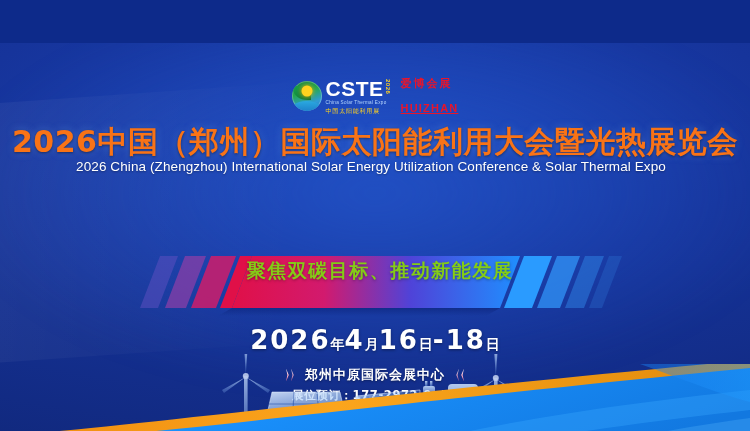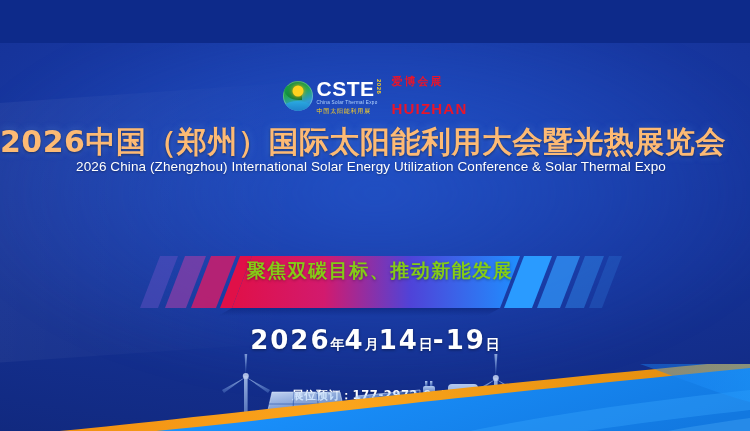--- a/index.html
+++ b/index.html
@@ -49,26 +49,26 @@
     writing-mode:vertical-rl;line-height:1;margin-top:1px;}
   .cste-en{font-size:4.6px;color:#b8d8ff;letter-spacing:.3px;margin-top:2px;}
   .cste-cn{font-size:6px;color:#ffd21f;letter-spacing:.8px;margin-top:2px;
     font-family:"DejaVu Sans",sans-serif;}
   .aibo{display:flex;align-items:center;gap:4px;}
   .aibo-word{font-size:30px;font-weight:700;color:#e8152b;letter-spacing:-1px;
     text-shadow:0 0 2px rgba(255,60,60,.6);line-height:1;}
   .aibo-side{display:flex;flex-direction:column;line-height:1;gap:14px;}
   .aibo-cn{font-size:11px;color:#e8152b;letter-spacing:2px;
     font-family:"DejaVu Sans",sans-serif;font-weight:700;}
-  .aibo-en{font-size:15px;color:#e8152b;font-weight:700;letter-spacing:1.2px;}
+  .aibo-en{font-size:11px;color:#e8152b;font-weight:700;letter-spacing:1.2px;text-decoration:underline;}
   
   .title-cn{
-    position:absolute;top:79px;left:0;right:0;text-align:left;
-    font-family:"DejaVu Sans",sans-serif;
-    font-size:30px;font-weight:700;color:#fdba74;letter-spacing:.5px;
+    position:absolute;top:79px;left:0;right:0;text-align:center;
+    font-family:"DejaVu Sans",sans-serif;
+    font-size:30px;font-weight:700;color:#f97316;letter-spacing:.5px;
     text-shadow:0 1px 3px rgba(0,0,0,.45), 0 0 9px rgba(120,180,255,.35);
   }
   .title-en{
     position:absolute;top:116px;left:0;right:8px;text-align:center;
     font-size:13.5px;font-weight:400;color:#ffffff;letter-spacing:.1px;
     text-shadow:0 1px 2px rgba(0,0,0,.35);
   }
   
   .ribbon{position:absolute;left:0;top:205px;width:750px;height:68px;}
   .slogan-box{
@@ -182,23 +182,34 @@
         <polygon points="585,8 604,8 584,60 565,60" fill="#2d7ee0" opacity="0.55"></polygon>
         <polygon points="609,8 622,8 602,60 589,60" fill="#2b6fd0" opacity="0.35"></polygon>
       </g>
 
       <polygon points="232,60 500,60 486,68 218,68" fill="url(#rbShadow)"></polygon>
     </svg>
   </div>
   <div class="slogan-box">聚焦双碳目标、推动新能发展</div>
 
   <div class="date-line">
-    <span>2026</span><span class="sm">年</span><span>4</span><span class="sm">月</span><span>14</span><span class="sm">日</span><span>-</span><span>19</span><span class="sm">日</span>
+    <span>2026</span><span class="sm">年</span><span>4</span><span class="sm">月</span><span>16</span><span class="sm">日</span><span>-</span><span>18</span><span class="sm">日</span>
   </div>
 
+  <div class="venue">
+    <span class="chev">
+        <i></i>
+        <i></i>
+      </span>
+    <span>郑州中原国际会展中心</span>
+    <span class="chev r">
+        <i></i>
+        <i></i>
+      </span>
+  </div>
 
   <div class="contact">展位预订：177-2972-9o55</div>
 
   <svg class="scene" viewBox="0 0 750 120">
     <defs>
       <linearGradient id="glassV" x1="0" y1="0" x2="0" y2="1">
         <stop offset="0" stop-color="#cfe4ff" stop-opacity="0.85"></stop>
         <stop offset="1" stop-color="#8fc0ff" stop-opacity="0.25"></stop>
       </linearGradient>
       <linearGradient id="glassH" x1="0" y1="0" x2="1" y2="0">

